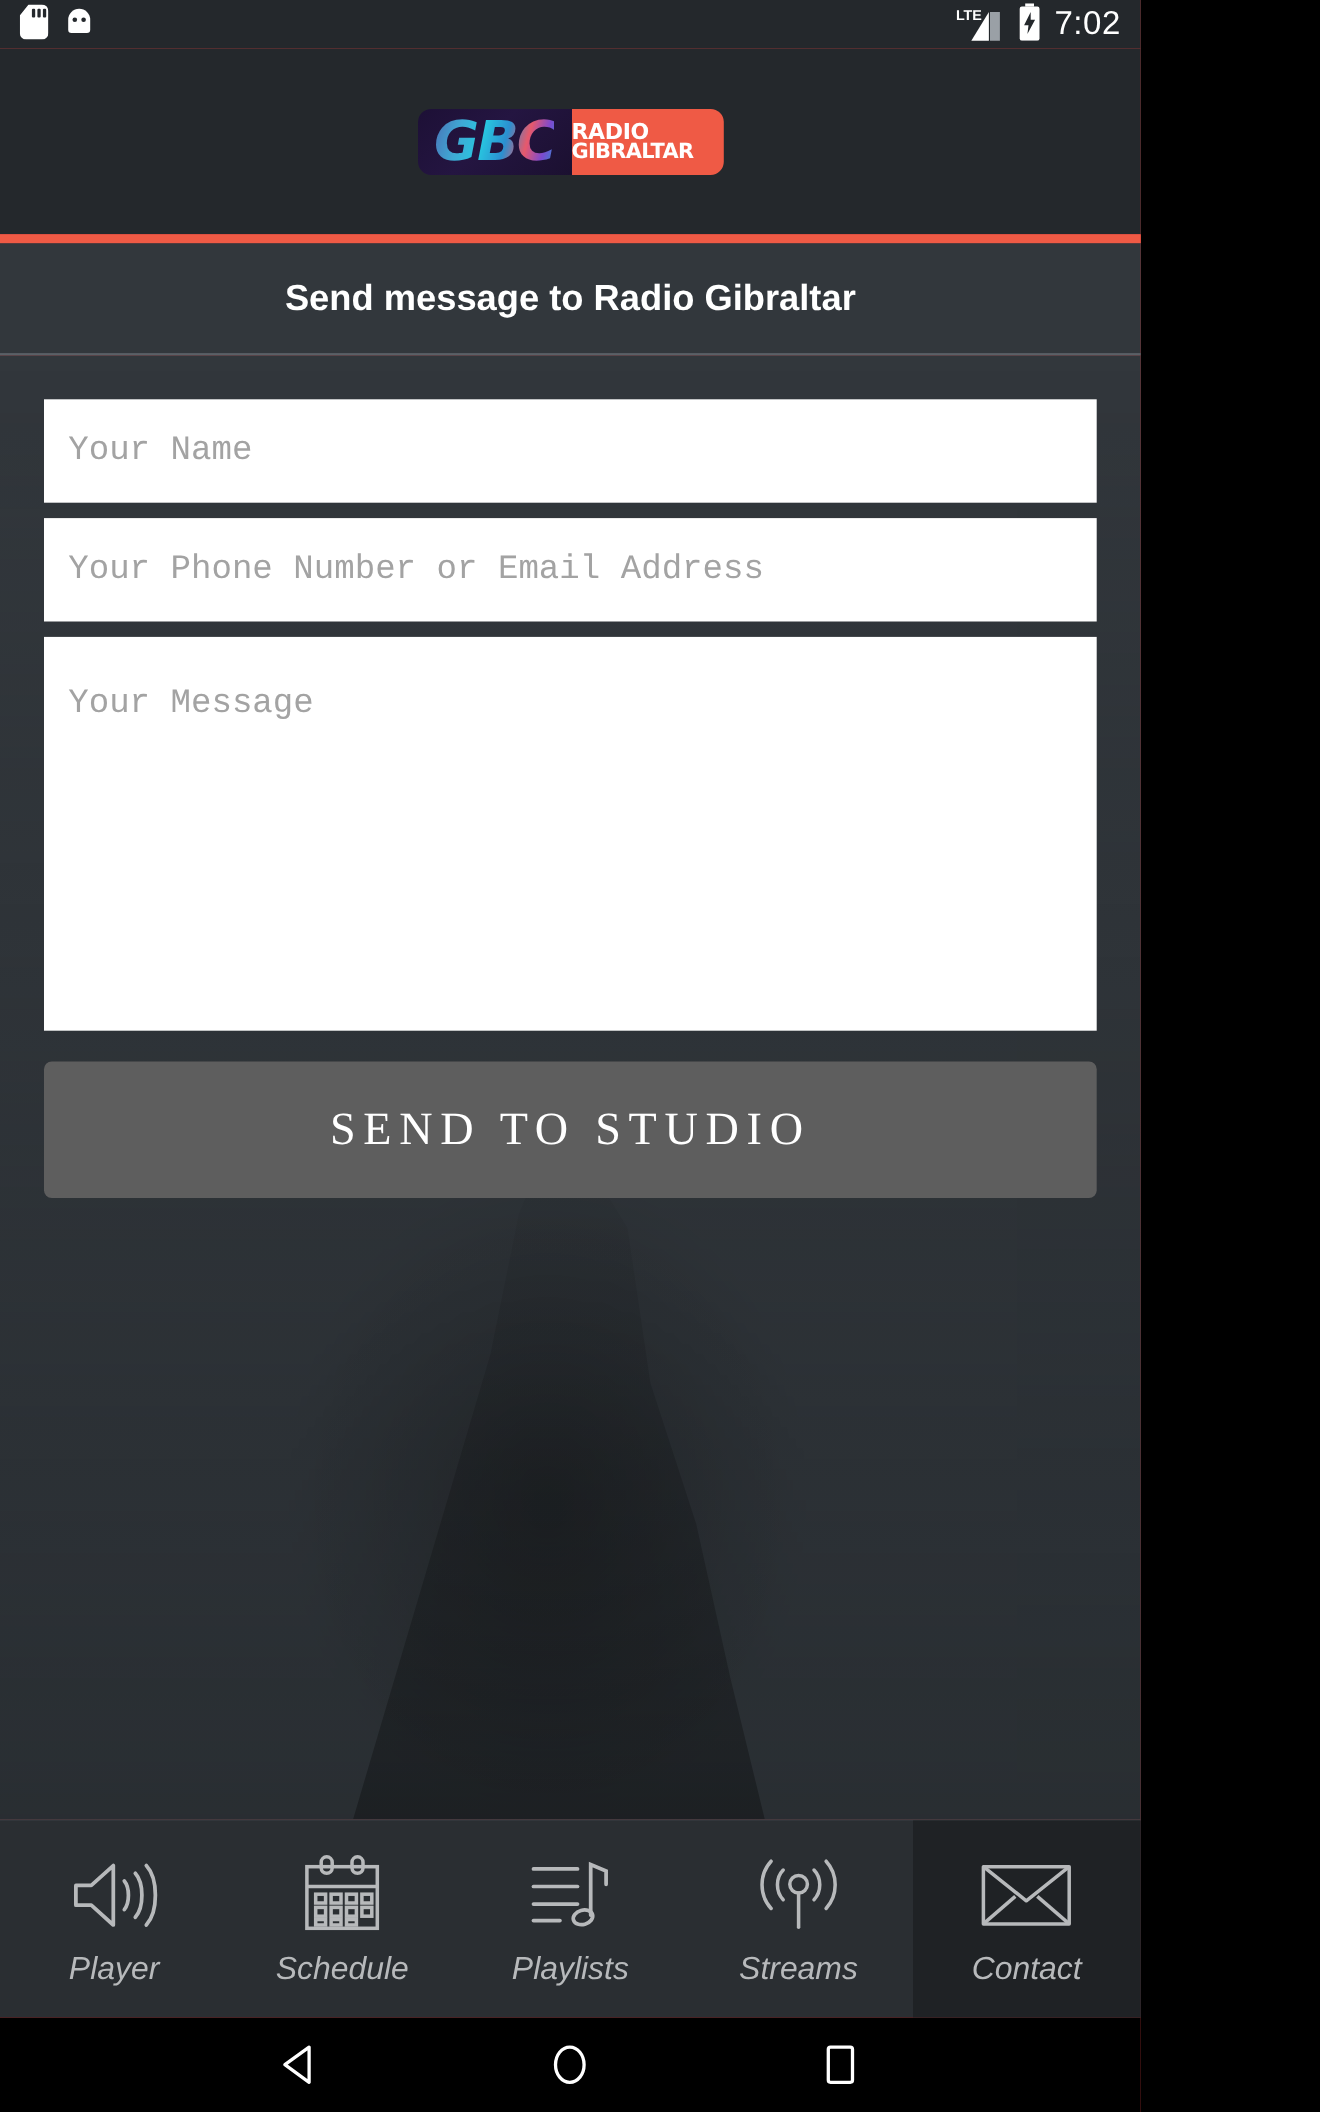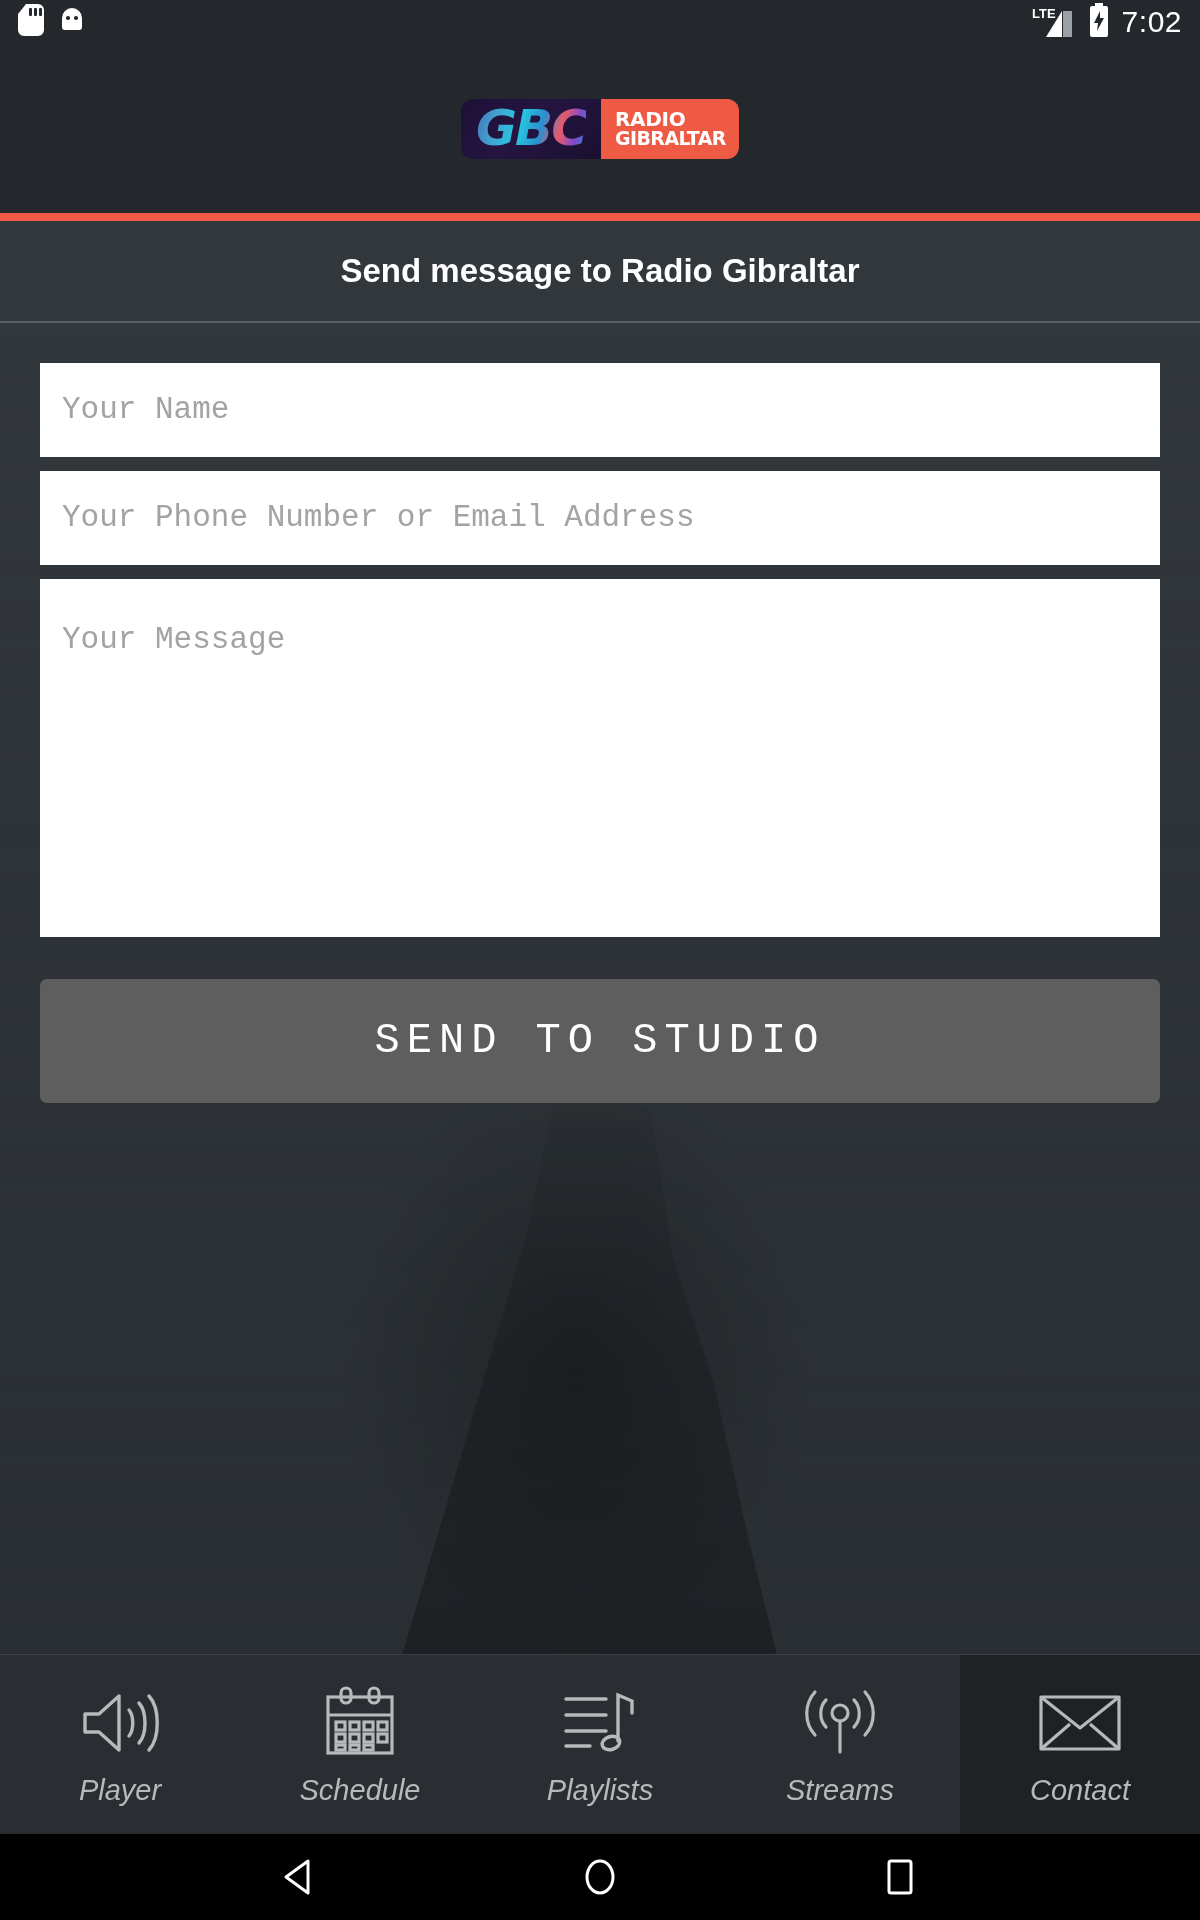--- a/index.html
+++ b/index.html
@@ -4,21 +4,21 @@
 <style>
   * { margin:0; padding:0; box-sizing:border-box; }
   html, body {
     width:1200px; height:1920px;
     background:#000;
     font-family:"Liberation Sans", sans-serif;
     overflow:hidden;
   }
   #app {
     position:relative;
-    width:1200px; height:1920px;
+    width:1037px; height:1920px;
     background:#ef4444;
     display:flex; flex-direction:column;
   }
 
   
   .statusbar {
     height:44px; flex:0 0 44px;
     background:#24282c;
     display:flex; align-items:center;
     padding:0 18px;
@@ -56,21 +56,21 @@
     background:linear-gradient(105deg,#4a6fb5 0%,#3fa9d4 22%,#28c6e0 40%,#2b8fd0 58%,#e8596b 74%,#7c4ad0 88%,#2b8fd0 100%);
     -webkit-background-clip:text; background-clip:text;
     color:transparent;
     font-family:"DejaVu Sans", sans-serif;
     padding-bottom:2px;
     font-style:italic;
   }
   .logo-radio {
     background:#ef5a45;
     border-radius:0 12px 12px 0;
-    padding:6px 12px 6px 14px;
+    padding:6px 12px 6px 0;
     display:flex; flex-direction:column; justify-content:center;
     min-width:138px;
   }
   .logo-radio span {
     color:#fff; font-weight:bold; line-height:1.02;
     font-family:"DejaVu Sans", sans-serif;
   }
   .logo-radio .l1 { font-size:20px; letter-spacing:-.3px; }
   .logo-radio .l2 { font-size:19px; letter-spacing:-.6px; }
 
@@ -123,27 +123,27 @@
     font-size:31px;
     color:#4a4a4a;
     padding:0 22px;
   }
   .field::placeholder { color:#a3a3a3; opacity:1; }
   input.field { height:94px; line-height:94px; }
   textarea.field {
     height:358px; padding:42px 22px; resize:none; line-height:1.25;
   }
   .send-btn {
-    margin-top:28px;
+    margin-top:14px;
     width:100%; height:124px;
     background:#5e5e5e;
     border:none; border-radius:7px;
     color:#ffffff;
     font-size:42px; letter-spacing:7px;
-    font-family:Liberation Mono, monospace;
+    font-family:Liberation Serif, serif;
     font-weight:300;
     cursor:pointer;
     display:flex; align-items:center; justify-content:center;
   }
 
   
   .tabbar {
     flex:0 0 180px;
     background:#2a2e32;
     display:flex;

